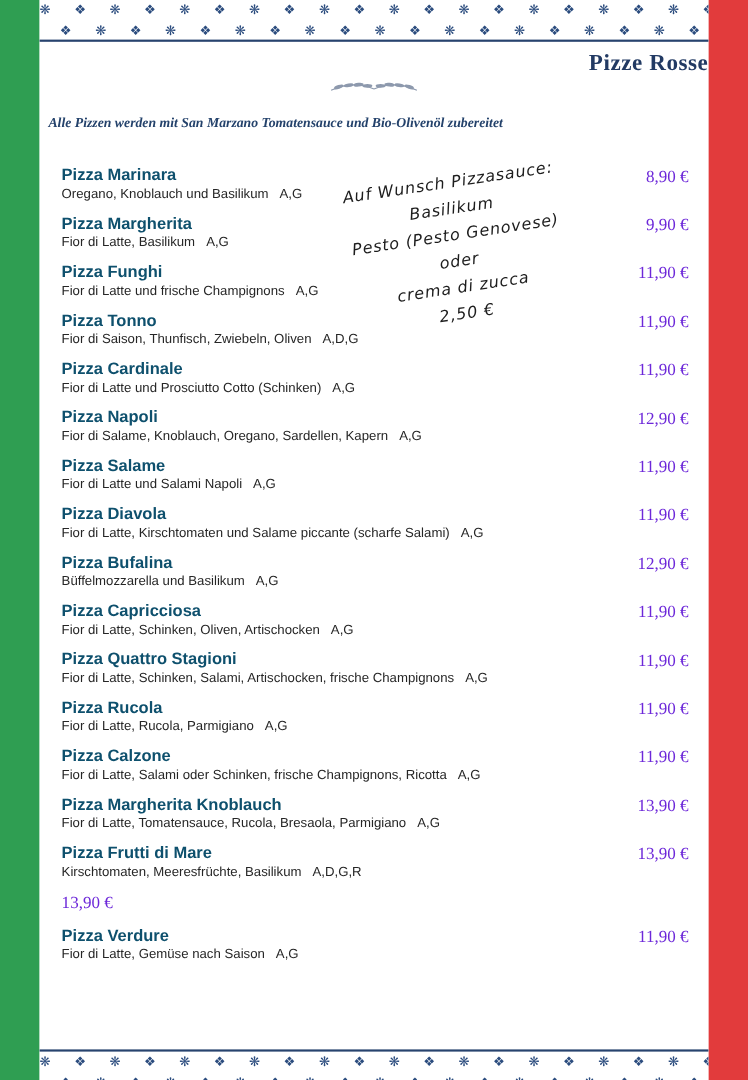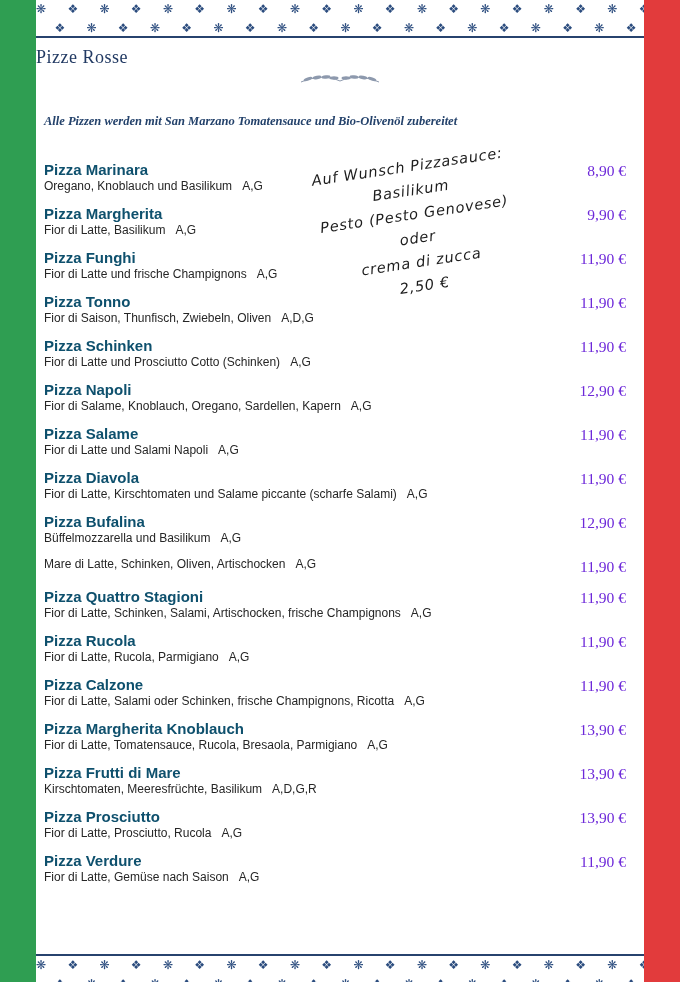--- a/index.html
+++ b/index.html
@@ -41,44 +41,45 @@
   .pattern-row {
     white-space: nowrap;
     font-size: 12px;
     line-height: 19px;
     letter-spacing: 9px;
   }
   .row-offset { text-indent: -13px; }
 
   .title {
     margin-top: 7px;
-    text-align: left;
+    text-align: right;
     font-family: "Liberation Serif", serif;
-    font-weight: normal;
-    font-size: 18px;
+    font-weight: bold;
+    font-size: 21px;
     line-height: 25px;
     letter-spacing: 0.5px;
     color: #223a63;
   }
   .laurel { text-align: center; margin-top: 2px; height: 18px; }
 
   .subtitle {
-    margin-top: 23px;
+    margin-top: 13px;
     padding-left: 8px;
     font-family: "Liberation Serif", serif;
     font-style: italic;
     font-weight: bold;
     font-size: 12.5px;
     line-height: 16px;
     color: #24426b;
   }
 
   .menu-list {
     margin-top: 32px;
     padding: 0 18px 0 8px;
+    margin-left: 12px;
   }
   .menu-item {
     display: flex;
     justify-content: space-between;
     align-items: flex-start;
     margin-bottom: 12px;
   }
   .item-text { max-width: 440px; }
   .item-name {
     font-weight: bold;
@@ -190,21 +191,21 @@
             <div class="item-name">Pizza Tonno</div>
             <div class="item-desc-line">
               <span class="item-desc">Fior di Saison, Thunfisch, Zwiebeln, Oliven</span><span class="item-allergens">A,D,G</span>
             </div>
           </div>
           <div class="item-price">11,90 €</div>
         </div>
 
         <div class="menu-item">
           <div class="item-text">
-            <div class="item-name">Pizza Schinken</div>
+            <div class="item-name">Pizza Cardinale</div>
             <div class="item-desc-line">
               <span class="item-desc">Fior di Latte und Prosciutto Cotto (Schinken)</span><span class="item-allergens">A,G</span>
             </div>
           </div>
           <div class="item-price">11,90 €</div>
         </div>
 
         <div class="menu-item">
           <div class="item-text">
             <div class="item-name">Pizza Napoli</div>
@@ -240,22 +241,23 @@
             <div class="item-name">Pizza Bufalina</div>
             <div class="item-desc-line">
               <span class="item-desc">Büffelmozzarella und Basilikum</span><span class="item-allergens">A,G</span>
             </div>
           </div>
           <div class="item-price">12,90 €</div>
         </div>
 
         <div class="menu-item">
           <div class="item-text">
-            <div class="item-desc-line">
-              <span class="item-desc">Mare di Latte, Schinken, Oliven, Artischocken</span><span class="item-allergens">A,G</span>
+            <div class="item-name">Pizza Capricciosa</div>
+            <div class="item-desc-line">
+              <span class="item-desc">Fior di Latte, Schinken, Oliven, Artischocken</span><span class="item-allergens">A,G</span>
             </div>
           </div>
           <div class="item-price">11,90 €</div>
         </div>
 
         <div class="menu-item">
           <div class="item-text">
             <div class="item-name">Pizza Quattro Stagioni</div>
             <div class="item-desc-line">
               <span class="item-desc">Fior di Latte, Schinken, Salami, Artischocken, frische Champignons</span><span class="item-allergens">A,G</span>
@@ -298,26 +300,20 @@
           <div class="item-text">
             <div class="item-name">Pizza Frutti di Mare</div>
             <div class="item-desc-line">
               <span class="item-desc">Kirschtomaten, Meeresfrüchte, Basilikum</span><span class="item-allergens">A,D,G,R</span>
             </div>
           </div>
           <div class="item-price">13,90 €</div>
         </div>
 
         <div class="menu-item">
-          <div class="item-text">
-            <div class="item-name">Pizza Prosciutto</div>
-            <div class="item-desc-line">
-              <span class="item-desc">Fior di Latte, Prosciutto, Rucola</span><span class="item-allergens">A,G</span>
-            </div>
-          </div>
           <div class="item-price">13,90 €</div>
         </div>
 
         <div class="menu-item">
           <div class="item-text">
             <div class="item-name">Pizza Verdure</div>
             <div class="item-desc-line">
               <span class="item-desc">Fior di Latte, Gemüse nach Saison</span><span class="item-allergens">A,G</span>
             </div>
           </div>

